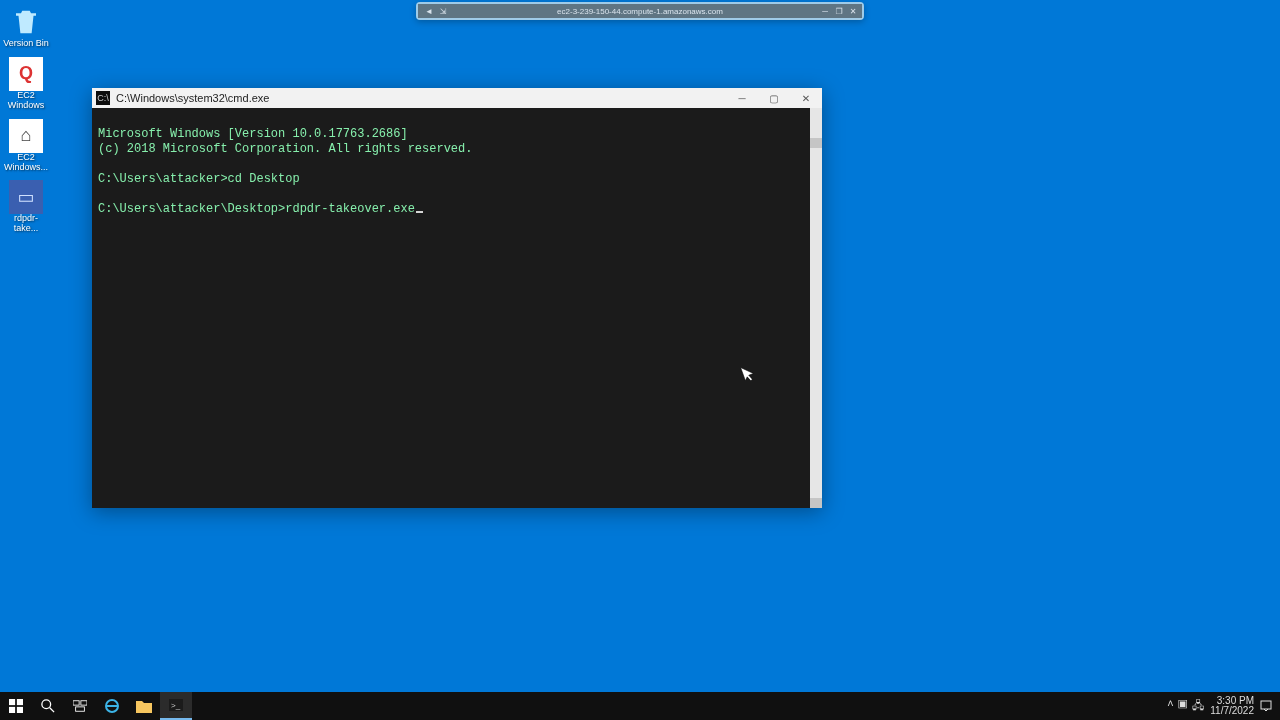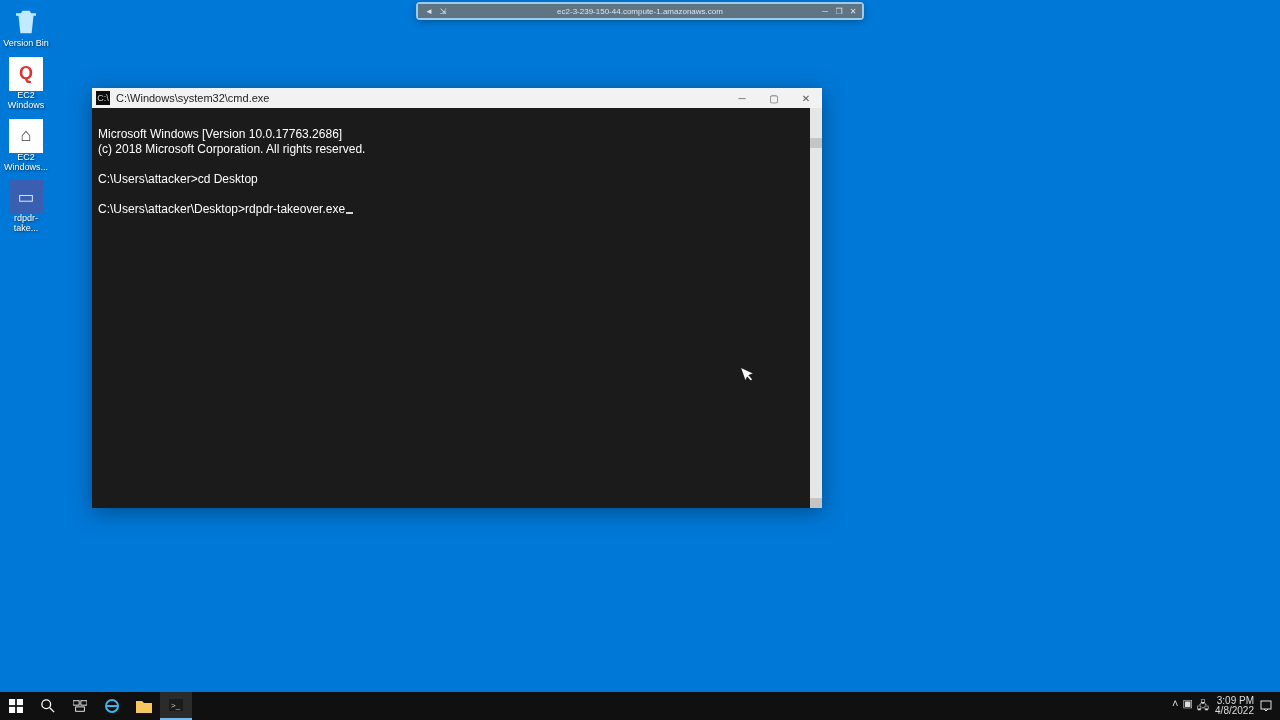--- a/index.html
+++ b/index.html
@@ -94,22 +94,22 @@
   height: 20px;
   display: flex;
   align-items: center;
   justify-content: center;
   font-size: 10px;
   color: #555;
 }
 .cmd-body {
   flex: 1;
   background: #1b1b1b;
-  color: #ffffff;
-  font-family: Liberation Sans, sans-serif;
+  color: #86efac;
+  font-family: Liberation Mono, monospace;
   font-size: 12px;
   padding: 4px 6px;
   line-height: 1.25;
   white-space: pre;
   position: relative;
   overflow: hidden;
 }
 .cmd-scroll {
   position: absolute;
   right: 0; top: 0; bottom: 0;
@@ -319,22 +319,22 @@
         </svg>
     </div>
   </div>
   <div class="tb-right">
     <div class="tb-tray">
       <span>˄</span>
       <span>▣</span>
       <span>🖧</span>
     </div>
     <div class="tb-clock">
-      <div>3:09 PM</div>
-      <div>4/8/2022</div>
+      <div>3:30 PM</div>
+      <div>11/7/2022</div>
     </div>
     <div style="width:14px;">
       <svg width="12" height="12" viewBox="0 0 12 12">
           <rect x="1" y="1" width="10" height="8" fill="none" stroke="#ddd"></rect>
           <path d="M4 9l2 2 2-2" fill="none" stroke="#ddd"></path>
         </svg>
     </div>
   </div>
 </div>
 

